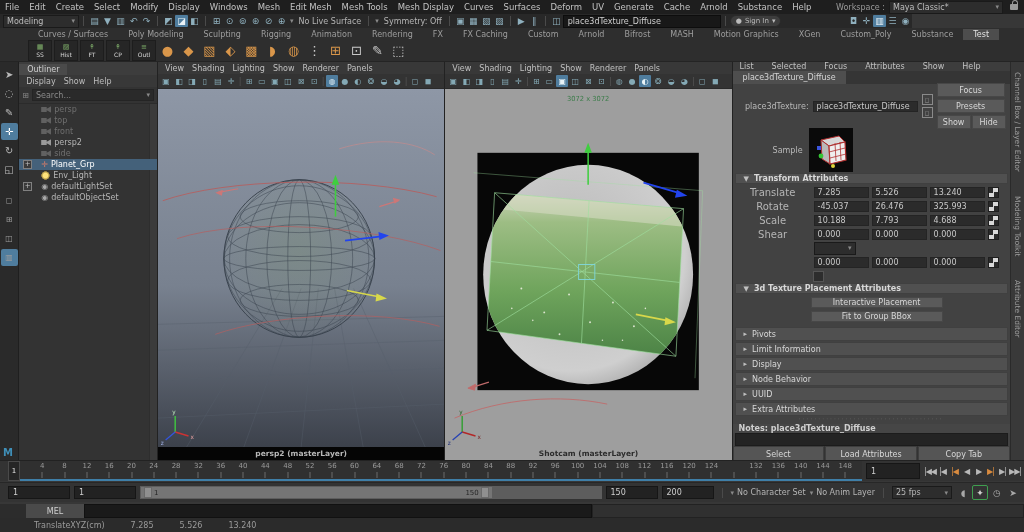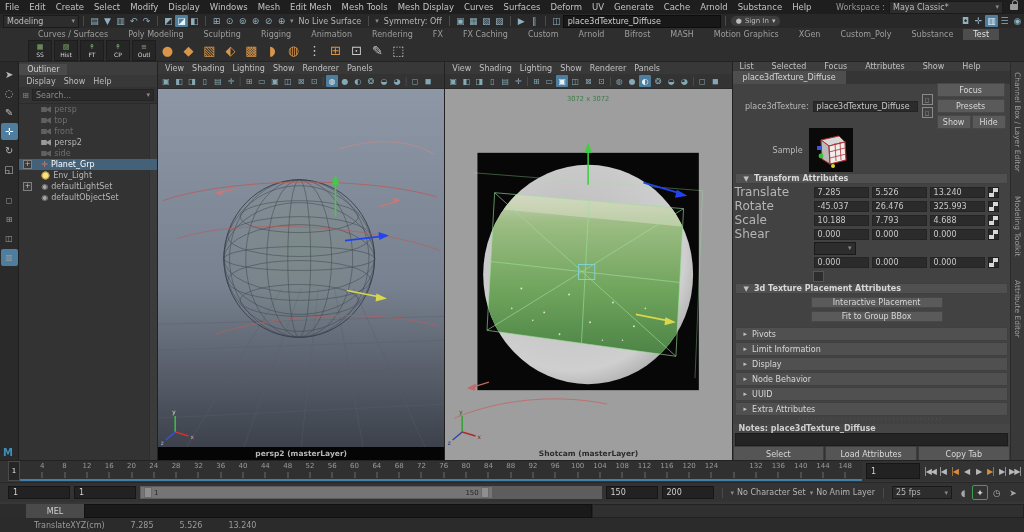--- a/index.html
+++ b/index.html
@@ -10,21 +10,21 @@
   
   #menubar{position:absolute;top:0;left:0;width:1024px;height:14px;background:#1e1e1e;display:flex;align-items:center;z-index:5}
   .menu-item{padding:0 5px;font-size:8.5px;color:#c2c2c2;white-space:nowrap;cursor:default}
   #workspace{margin-left:auto;display:flex;align-items:center;gap:4px;padding-right:6px}
   #workspace .lbl{color:#9a9a9a;font-size:8px}
   .dd{background:#2d2d2d;border:1px solid #1a1a1a;color:#bdbdbd;font-size:8px;padding:0 3px;height:11px;display:flex;align-items:center;gap:6px}
   .dd .car{color:#8a8a8a;font-size:7px}
   .lock{width:8px;height:6px;background:#999;border-radius:1px;position:relative;margin-left:3px}
   .lock::before{content:'';position:absolute;top:-4px;left:1.5px;width:4px;height:4px;border:1.3px solid #999;border-bottom:none;border-radius:3px 3px 0 0}
   
-  #statusline{position:absolute;top:14px;left:0;width:1024px;height:14px;background:#282828;display:flex;align-items:center;padding-left:3px;box-sizing:border-box}
+  #statusline{position:absolute;top:14px;left:0;width:912px;height:14px;background:#282828;display:flex;align-items:center;padding-left:3px;box-sizing:border-box}
   .sl-div{width:1px;height:10px;background:#4a4a4a;margin:0 4px;flex:0 0 1px}
   .sl-icon{width:13px;height:12px;display:flex;align-items:center;justify-content:center;font-size:9px;color:#8fb0be;flex:0 0 auto;border-radius:1px}
   .sl-icon.act{background:#4f7d9e;color:#eaf2f6}
   .sl-label{color:#b5b5b5;font-size:8px;padding:0 3px;white-space:nowrap}
   .sl-input{background:#181818;border:1px solid #0d0d0d;color:#cfcfcf;font-size:8px;height:11px;display:flex;align-items:center;padding:0 4px}
   .signin{background:#3d3d3d;border:1px solid #2a2a2a;border-radius:6px;height:10px;display:flex;align-items:center;gap:3px;padding:0 5px;font-size:7px;color:#bbb}
   .spacer{flex:1}
   
   #shelftabs{position:absolute;top:28px;left:0;width:1024px;height:12px;background:#2e2e2e;display:flex;align-items:flex-end;padding-left:28px;box-sizing:border-box}
   .shelf-tab{font-size:8px;color:#9d9d9d;padding:1px 10px;white-space:nowrap;cursor:default}
@@ -86,21 +86,21 @@
   #ae-nodelabel{width:72px;text-align:right;font-size:8px;color:#b9b9b9}
   #ae-nodename{width:105px}
   .mini-col{display:flex;flex-direction:column;gap:2px}
   .mini-box{width:9px;height:9px;border:1px solid #8a8a8a;color:#9a9a9a;font-size:6px;display:flex;align-items:center;justify-content:center}
   .ae-btn{background:#5a5a5a;border:1px solid #474747;color:#d8d8d8;font-size:8px;height:12px;display:flex;align-items:center;justify-content:center}
   #ae-samplerow{height:48px;display:flex;align-items:center;gap:6px;padding-left:40px}
   #ae-samplerow .lbl{font-size:8px;color:#b9b9b9}
   .ae-sec{height:12px;background:#505050;border:1px solid #404040;display:flex;align-items:center;gap:5px;padding-left:8px;margin:1px 2px 0 2px;font-size:8px;color:#d8d8d8;font-weight:bold}
   .ae-sec .arr{font-size:7px;color:#c0c0c0}
   .ae-row{height:12px;display:flex;align-items:center;gap:3px;padding-left:2px;margin-top:2px}
-  .ae-row .rl{width:76px;text-align:left;font-size:12px;color:#b5b5b5}
+  .ae-row .rl{width:76px;text-align:center;font-size:10px;color:#b5b5b5}
   .nfield{background:#2b2b2b;border:1px solid #242424;color:#c9c9c9;font-size:8px;height:11px;display:flex;align-items:center;padding:0 3px;box-sizing:border-box}
   .nfield.w{width:55px}
   .checker{width:9px;height:9px;background:conic-gradient(#d8d8d8 25%,#2a2a2a 0 50%,#d8d8d8 0 75%,#2a2a2a 0);border:1px solid #1e1e1e}
   .chk{width:9px;height:9px;background:#2d2d2d;border:1px solid #555;color:#e8e8e8;font-size:8px;line-height:8px;text-align:center}
   .ae-placebtn{background:#5a5a5a;border:1px solid #474747;color:#d8d8d8;font-size:8px;height:12px;display:flex;align-items:center;justify-content:center;width:130px;margin:3px 0 0 78px}
   #ae-notes-head{height:12px;display:flex;align-items:center;padding-left:6px;font-size:8px;font-weight:bold;color:#d0d0d0;background:#464646;margin-top:3px}
   #ae-notes{height:42px;background:#242424;border:1px solid #1c1c1c;margin:0 2px}
   #ae-footer{margin-top:auto;height:14px;display:flex;gap:1px;background:#333}
   #ae-footer .ae-btn{flex:1;height:14px;border:1px solid #3e3e3e;background:#555}
   .ae-dots{height:5px;display:flex;align-items:center;justify-content:center;color:#6a6a6a;font-size:6px;letter-spacing:2px}

